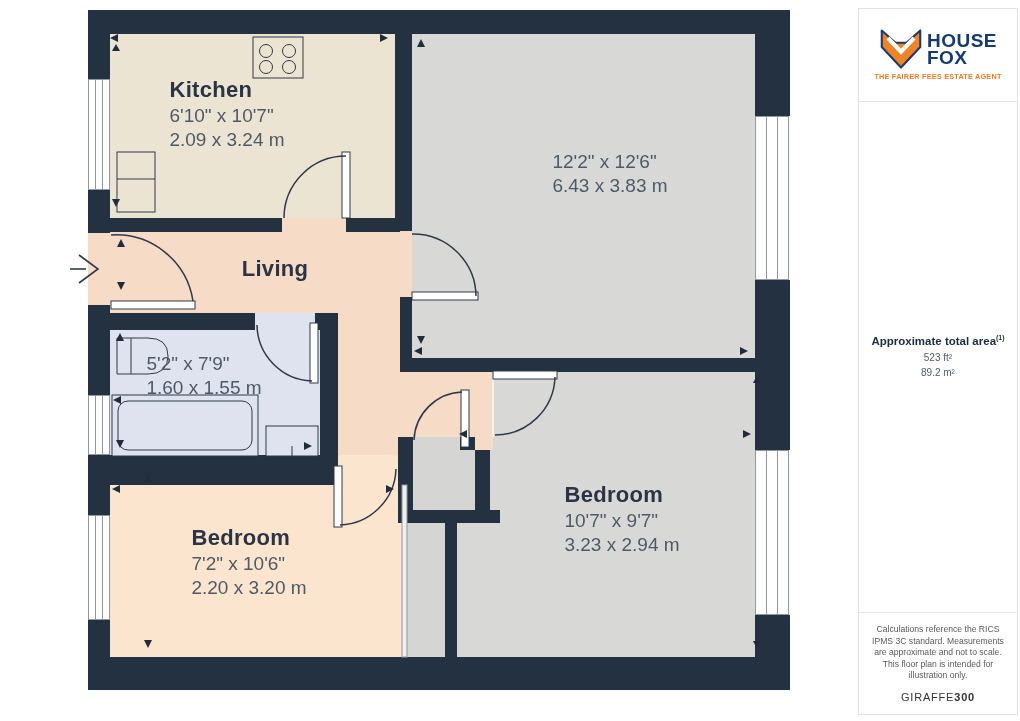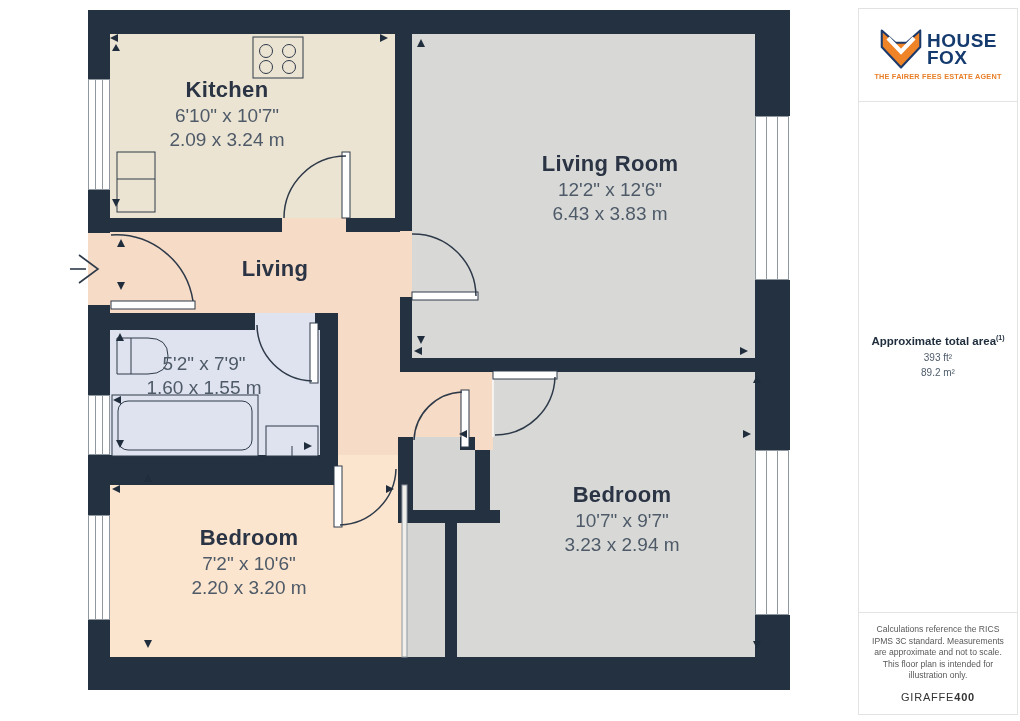--- a/index.html
+++ b/index.html
@@ -5,21 +5,21 @@
   html,body{margin:0;padding:0;background:#fff;}
   #canvas{position:relative;width:1020px;height:721px;background:#fff;overflow:hidden;
           font-family:"Liberation Sans","DejaVu Sans",sans-serif;}
   .wall{position:absolute;background:#233140;}
   .room{position:absolute;}
   .gap{position:absolute;}
   .win{position:absolute;background:#fff;border:1px solid #8f979f;box-sizing:border-box;}
   .win.v{background-image:linear-gradient(90deg,transparent 0 6px,#8f979f 6px 7px,transparent 7px 13px,#8f979f 13px 14px,transparent 14px);}
   .win.wide{background-image:linear-gradient(90deg,transparent 0 10px,#8f979f 10px 11px,transparent 11px 21px,#8f979f 21px 22px,transparent 22px);}
   svg.overlay{position:absolute;left:0;top:0;pointer-events:none;}
-  .lbl{position:absolute;transform:translateX(-50%);text-align:center;white-space:nowrap;}
+  .lbl{position:absolute;transform:translateX(-50%);white-space:nowrap;}
   .rname{font-size:22px;font-weight:700;color:#2b3444;line-height:28px;letter-spacing:.3px;}
   .rdim{font-size:19px;color:#4e5a68;line-height:24px;}
   
   #sidebar{position:absolute;left:858px;top:8px;width:160px;height:707px;background:#fff;
            border:1px solid #e2e2e2;box-sizing:border-box;display:flex;flex-direction:column;}
   .sb-logo{height:92px;border-bottom:1px solid #e4e4e4;display:flex;flex-direction:column;
            align-items:center;justify-content:center;gap:3px;}
   .sb-logo-row{display:flex;align-items:center;gap:4px;}
   .sb-wordmark{font-weight:800;font-size:19px;line-height:17px;color:#143a6e;letter-spacing:.5px;}
   .sb-tagline{font-size:7.3px;font-weight:700;color:#e87f28;letter-spacing:.2px;}
@@ -173,21 +173,20 @@
         <polygon points="117,282 125,282 121,290"></polygon>
     </g>
   </svg>
 
   <div class="lbl" style="left:227px;top:76px;">
     <div class="rname">Kitchen</div>
     <div class="rdim">6'10" x 10'7"</div>
     <div class="rdim">2.09 x 3.24 m</div>
   </div>
   <div class="lbl" style="left:610px;top:150px;">
-    <div class="rname">Living Room</div>
     <div class="rdim">12'2" x 12'6"</div>
     <div class="rdim">6.43 x 3.83 m</div>
   </div>
   <div class="lbl" style="left:275px;top:255px;">
     <div class="rname">Living</div>
   </div>
   <div class="lbl" style="left:204px;top:352px;">
     <div class="rdim">5'2" x 7'9"</div>
     <div class="rdim">1.60 x 1.55 m</div>
   </div>
@@ -211,22 +210,22 @@
         </svg>
         <div class="sb-wordmark">
           <div>HOUSE</div>
           <div>FOX</div>
         </div>
       </div>
       <div class="sb-tagline">THE FAIRER FEES ESTATE AGENT</div>
     </div>
     <div class="sb-area">
       <div class="sb-area-label"><span>Approximate total area</span><sup>(1)</sup></div>
-      <div class="sb-area-val">393 ft²</div>
+      <div class="sb-area-val">523 ft²</div>
       <div class="sb-area-val" style="margin-top:0;">89.2 m²</div>
     </div>
     <div class="sb-disc">
       <div class="sb-disc-text">Calculations reference the RICS IPMS 3C standard. Measurements are approximate and not to scale. This floor plan is intended for illustration only.</div>
-      <div class="sb-brand"><span>GIRAFFE</span><b>400</b></div>
+      <div class="sb-brand"><span>GIRAFFE</span><b>300</b></div>
     </div>
   </div>
 
 </div>
 
 </body></html>

